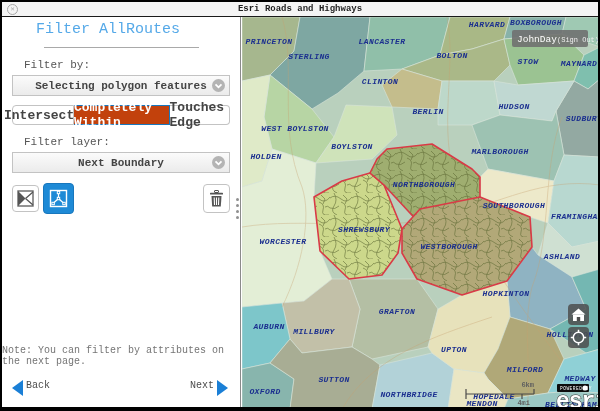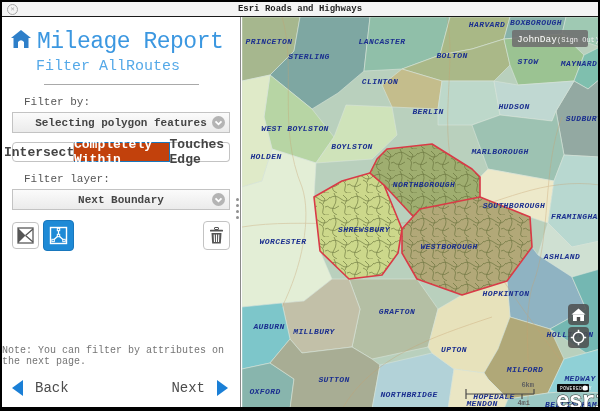--- a/index.html
+++ b/index.html
@@ -35,21 +35,21 @@
   .seg.w1{width:62px}.seg.w2{width:98px}.seg.w3{width:62px}
   .tools{display:flex;margin:10px 10px 0 10px;align-items:center;}
   .tool-btn{width:27px;height:27px;box-sizing:border-box;border:1px solid #c3c3c3;border-radius:4px;
     background:#fff;display:flex;align-items:center;justify-content:center;margin-right:4px;cursor:pointer;}
   .tool-btn.active{width:31px;height:31px;background:#1e8ad6;border-color:#1877bd;}
   .trash-btn{margin-left:auto;width:27px;height:29px;box-sizing:border-box;border:1px solid #c3c3c3;
     border-radius:4px;background:#fff;display:flex;align-items:center;justify-content:center;cursor:pointer;}
   .note{position:absolute;bottom:40px;left:0;right:8px;text-align:left;font-size:10px;color:#757575;}
   .nav{position:absolute;bottom:11px;left:10px;right:12px;display:flex;
     justify-content:space-between;align-items:center;}
-  .nav-back,.nav-next{display:flex;align-items:flex-end;gap:12px;font-size:14px;color:#4c4c4c;cursor:pointer;}
+  .nav-back,.nav-next{display:flex;align-items:flex-start;gap:3px;font-size:10px;color:#4c4c4c;cursor:pointer;}
   .arr-l{width:0;height:0;border-top:8px solid transparent;border-bottom:8px solid transparent;
     border-right:11px solid #1a7fd6;}
   .arr-r{width:0;height:0;border-top:8px solid transparent;border-bottom:8px solid transparent;
     border-left:11px solid #1a7fd6;}
   
   .handle{position:absolute;top:196px;left:234px;display:flex;flex-direction:column;gap:3px;cursor:col-resize;z-index:6;}
   .handle i{width:3px;height:3px;border-radius:50%;background:#8f8f8f;}
   
   .map{position:absolute;top:15px;left:240px;right:0;bottom:0;background:#b9d0bd;}
   .town-label{font-size:8px;font-weight:bold;font-style:italic;fill:#1b2f8f;letter-spacing:.4px;}
@@ -59,29 +59,20 @@
 <body>
 
 <div class="window">
 
   <div class="topbar">
     <span class="close-btn">✕</span>
     <span class="topbar-title">Esri Roads and Highways</span>
   </div>
 
   <div class="sidebar">
-    <div class="title-row">
-      <span>
-        <svg width="22" height="20" viewBox="0 0 22 20">
-          <path d="M11 1 L21 9 L18.5 9 L18.5 19 L3.5 19 L3.5 9 L1 9 Z" fill="#2e7fc9"></path>
-          <path d="M8 19 L8 13 Q11 9.5 14 13 L14 19 Z" fill="#fff"></path>
-        </svg>
-      </span>
-      <span class="panel-title">Mileage Report</span>
-    </div>
     <div class="panel-subtitle">Filter AllRoutes</div>
     <div class="divider"></div>
 
     <div class="field-label">Filter by:</div>
     <div class="dropdown">
       <span>Selecting polygon features</span>
       <svg class="chev" viewBox="0 0 13 13">
         <circle cx="6.5" cy="6.5" r="6.5" fill="#b4b4b4"></circle>
         <polyline points="3.5,5.3 6.5,8.3 9.5,5.3" fill="none" stroke="#fff" stroke-width="1.8"></polyline>
       </svg>

